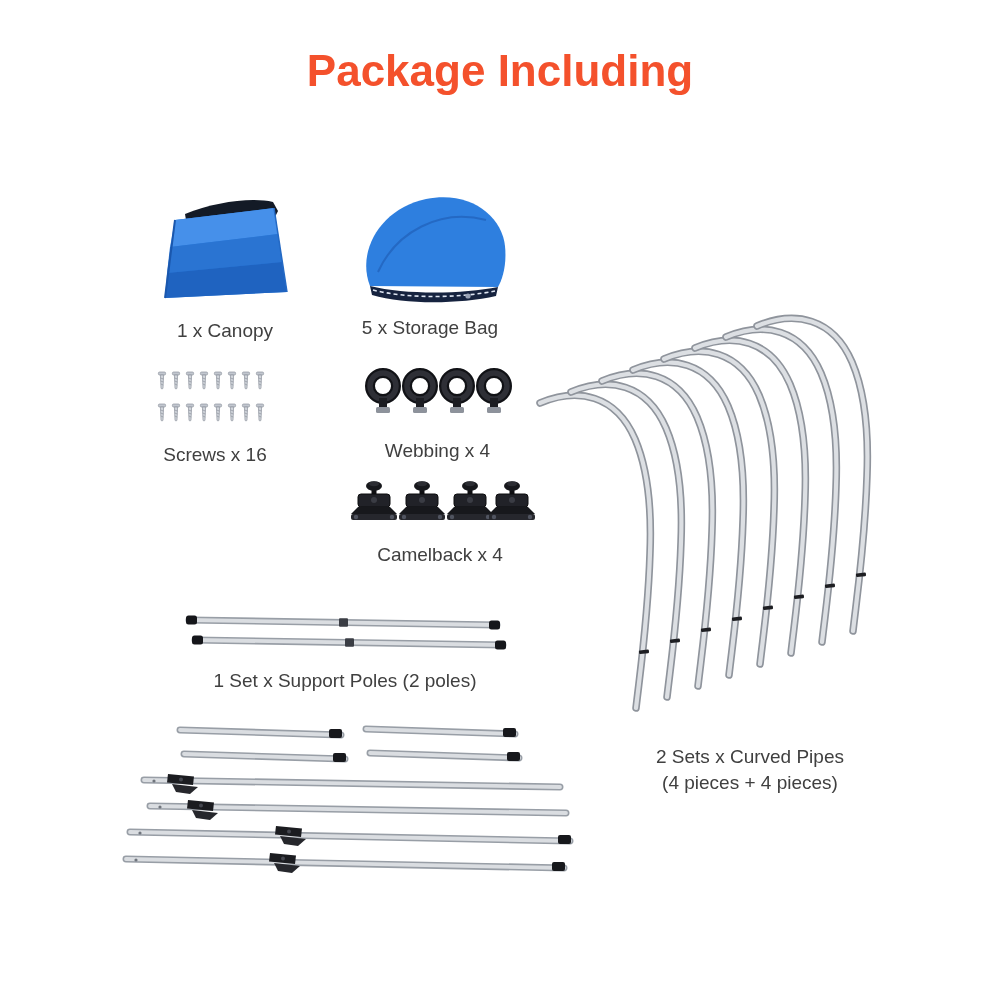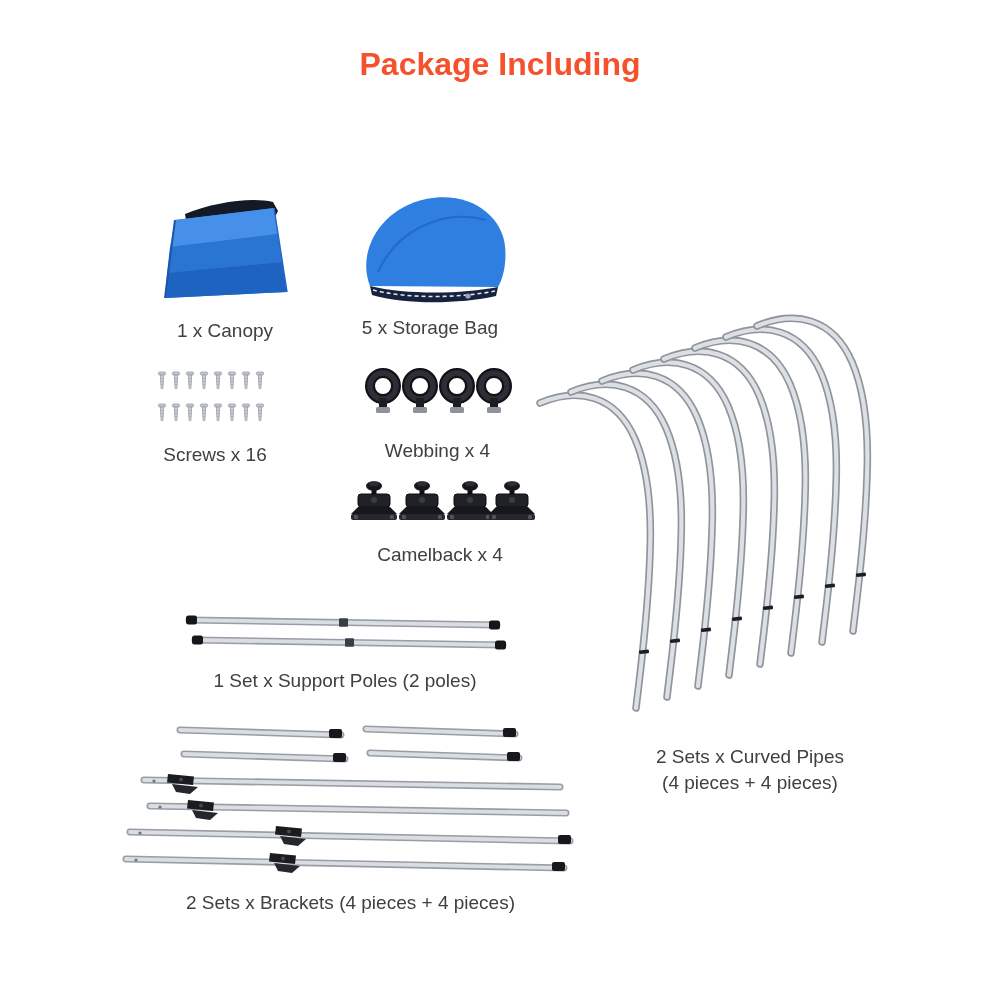--- a/index.html
+++ b/index.html
@@ -4,21 +4,21 @@
 <style>
   * { margin:0; padding:0; box-sizing:border-box; }
   html,body { background:#ffffff; }
   body {
     width:1000px; height:1000px; position:relative; overflow:hidden;
     font-family:"Liberation Sans", sans-serif;
   }
   .page { position:absolute; inset:0; background:#ffffff; }
   .title {
     position:absolute; top:46px; left:0; width:100%;
-    text-align:center; font-size:32px; font-weight:800;
+    text-align:center; font-size:44px; font-weight:800;
     letter-spacing:0; color:#F4512C;
   }
   .item {
     position:absolute; display:flex; flex-direction:column; align-items:center;
   }
   .label {
     font-size:19px; color:#404040; text-align:center; line-height:1.35;
     white-space:nowrap; margin-top:8px;
   }
   .item-canopy        { left:150px; top:192px; width:150px; }
@@ -215,16 +215,15 @@
       <circle cx="32" cy="117" r="1.6" fill="#70757d"></circle>
       <use href="#clamp" transform="translate(168,108)"></use>
       <rect x="450" y="119" width="13" height="9" rx="2" fill="#17181c"></rect>
 
       <line x1="18" y1="143" x2="456" y2="152" stroke="#989ea6" stroke-width="7" stroke-linecap="round"></line>
       <line x1="18" y1="143" x2="456" y2="152" stroke="#dadde1" stroke-width="3.8" stroke-linecap="round"></line>
       <circle cx="28" cy="144" r="1.6" fill="#70757d"></circle>
       <use href="#clamp" transform="translate(162,135)"></use>
       <rect x="444" y="146" width="13" height="9" rx="2" fill="#17181c"></rect>
     </svg>
-    <div class="label">2 Sets x Brackets (4 pieces + 4 pieces)</div>
   </div>
 
 </div>
 
 </body></html>

